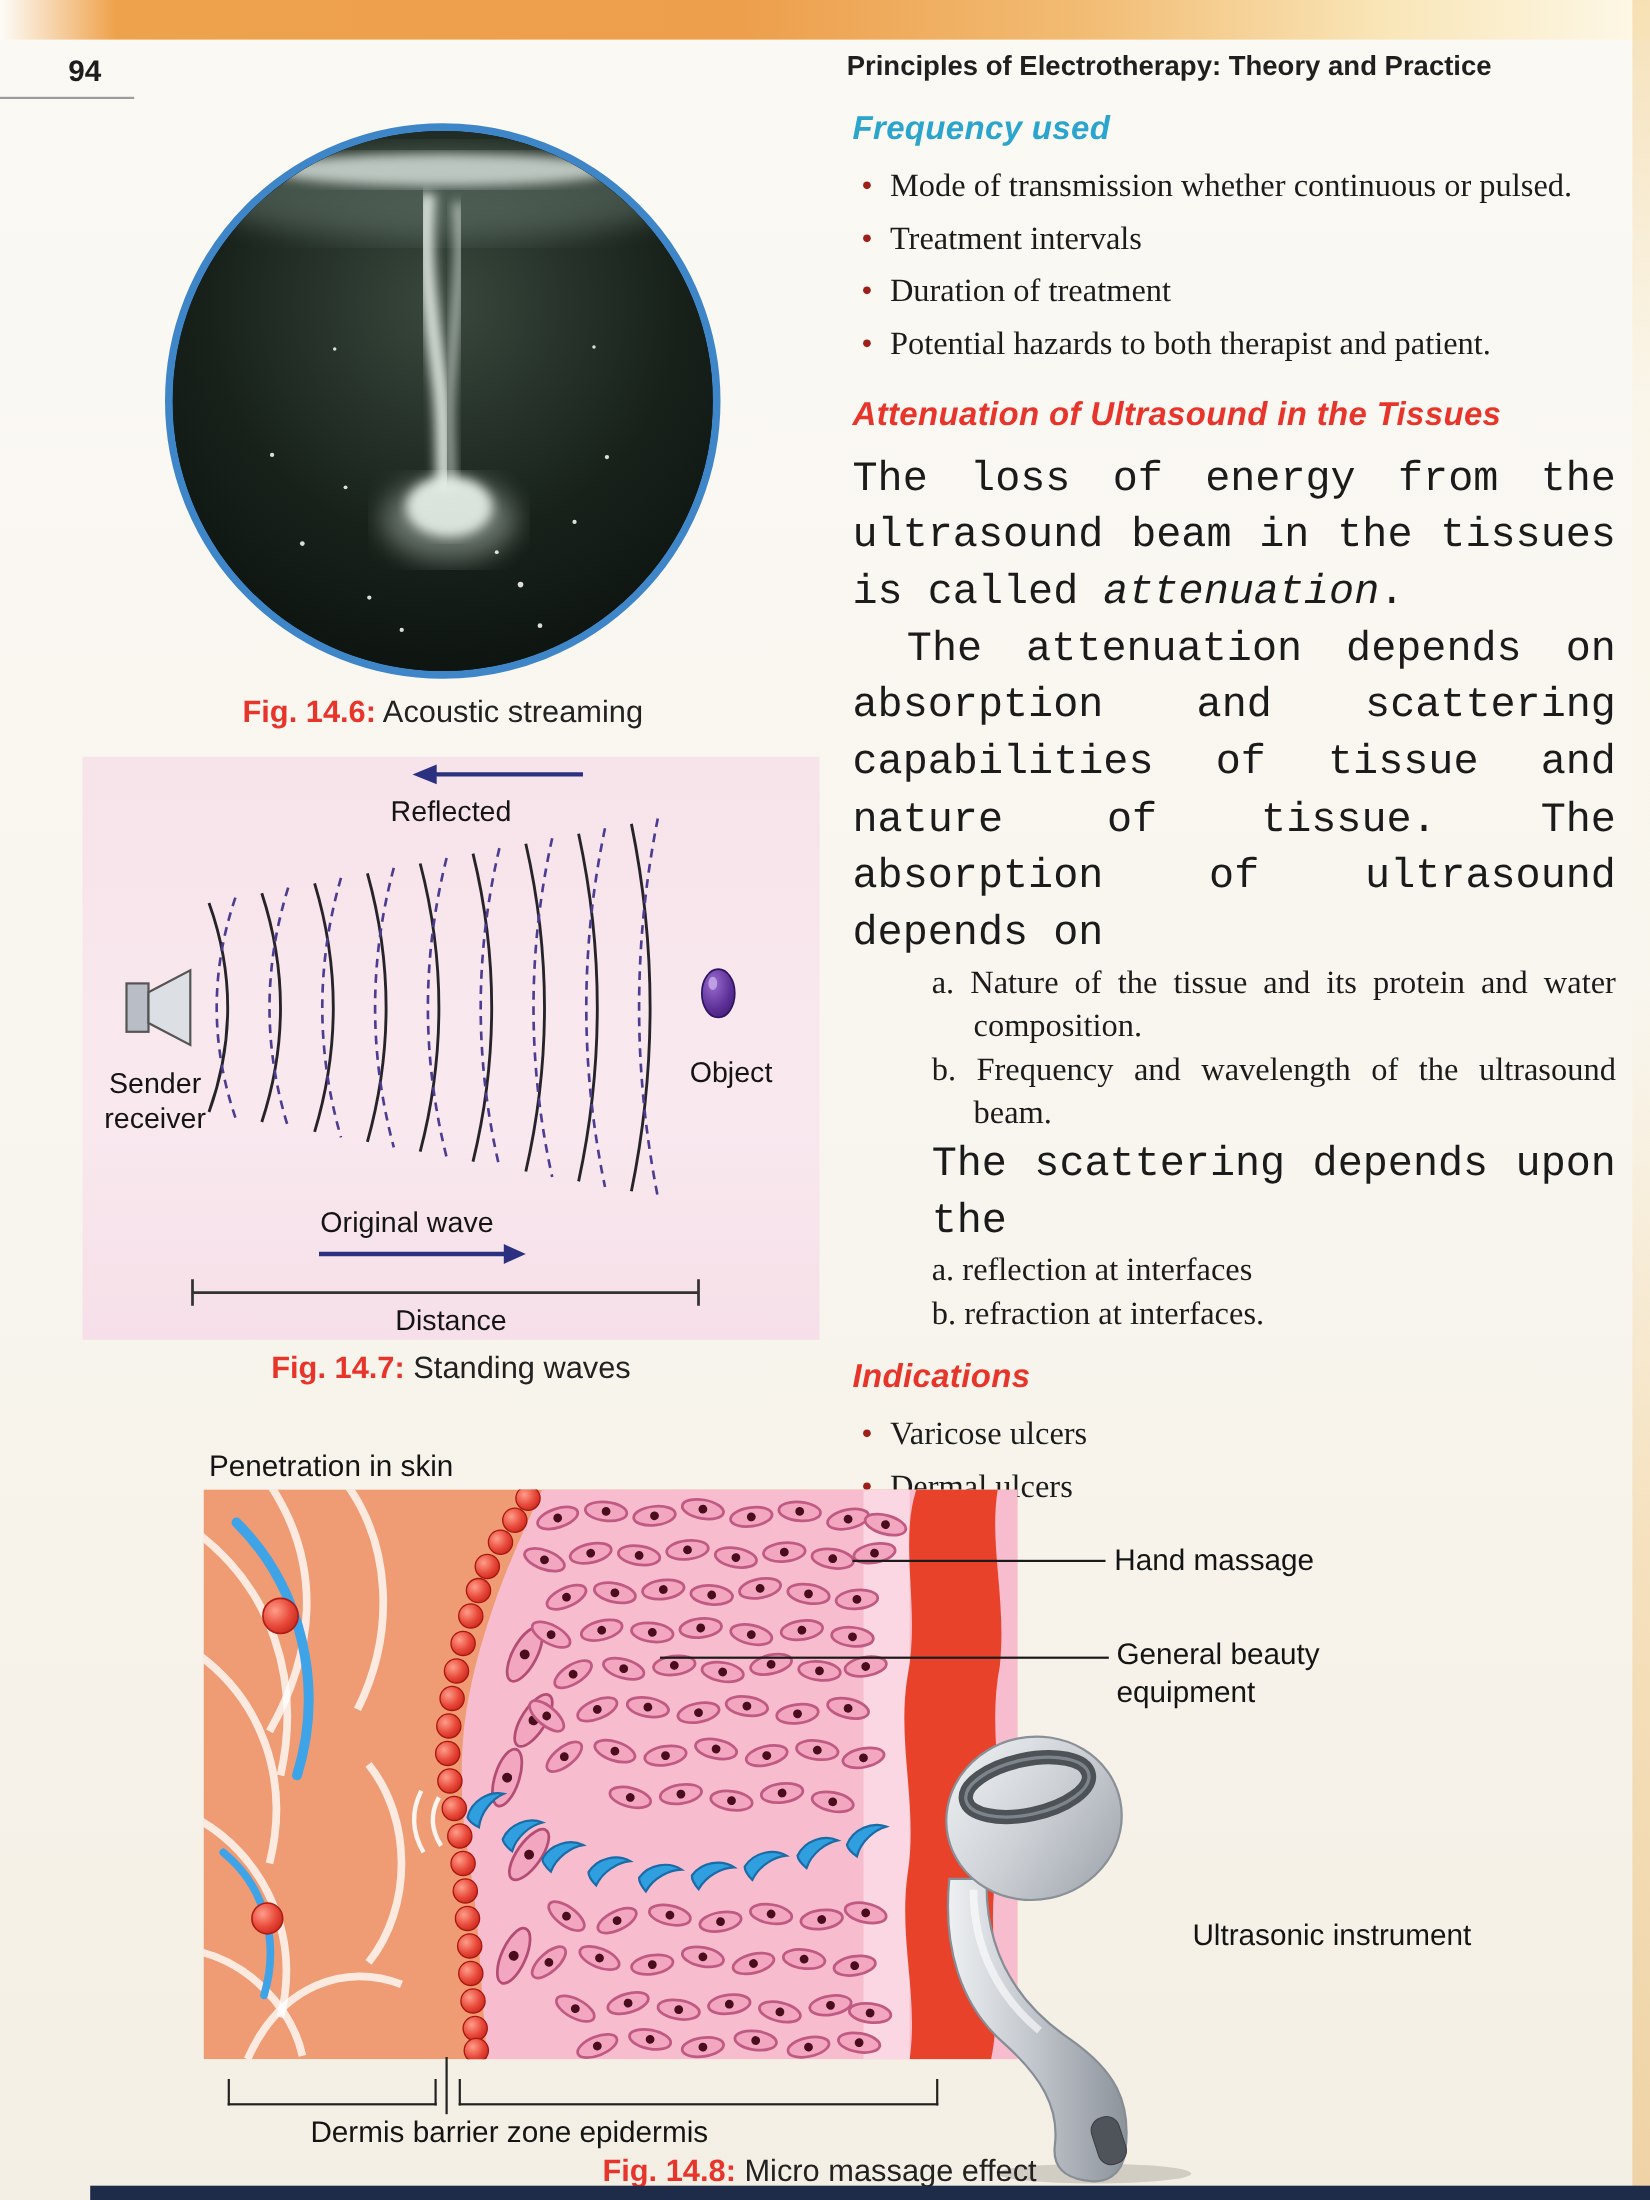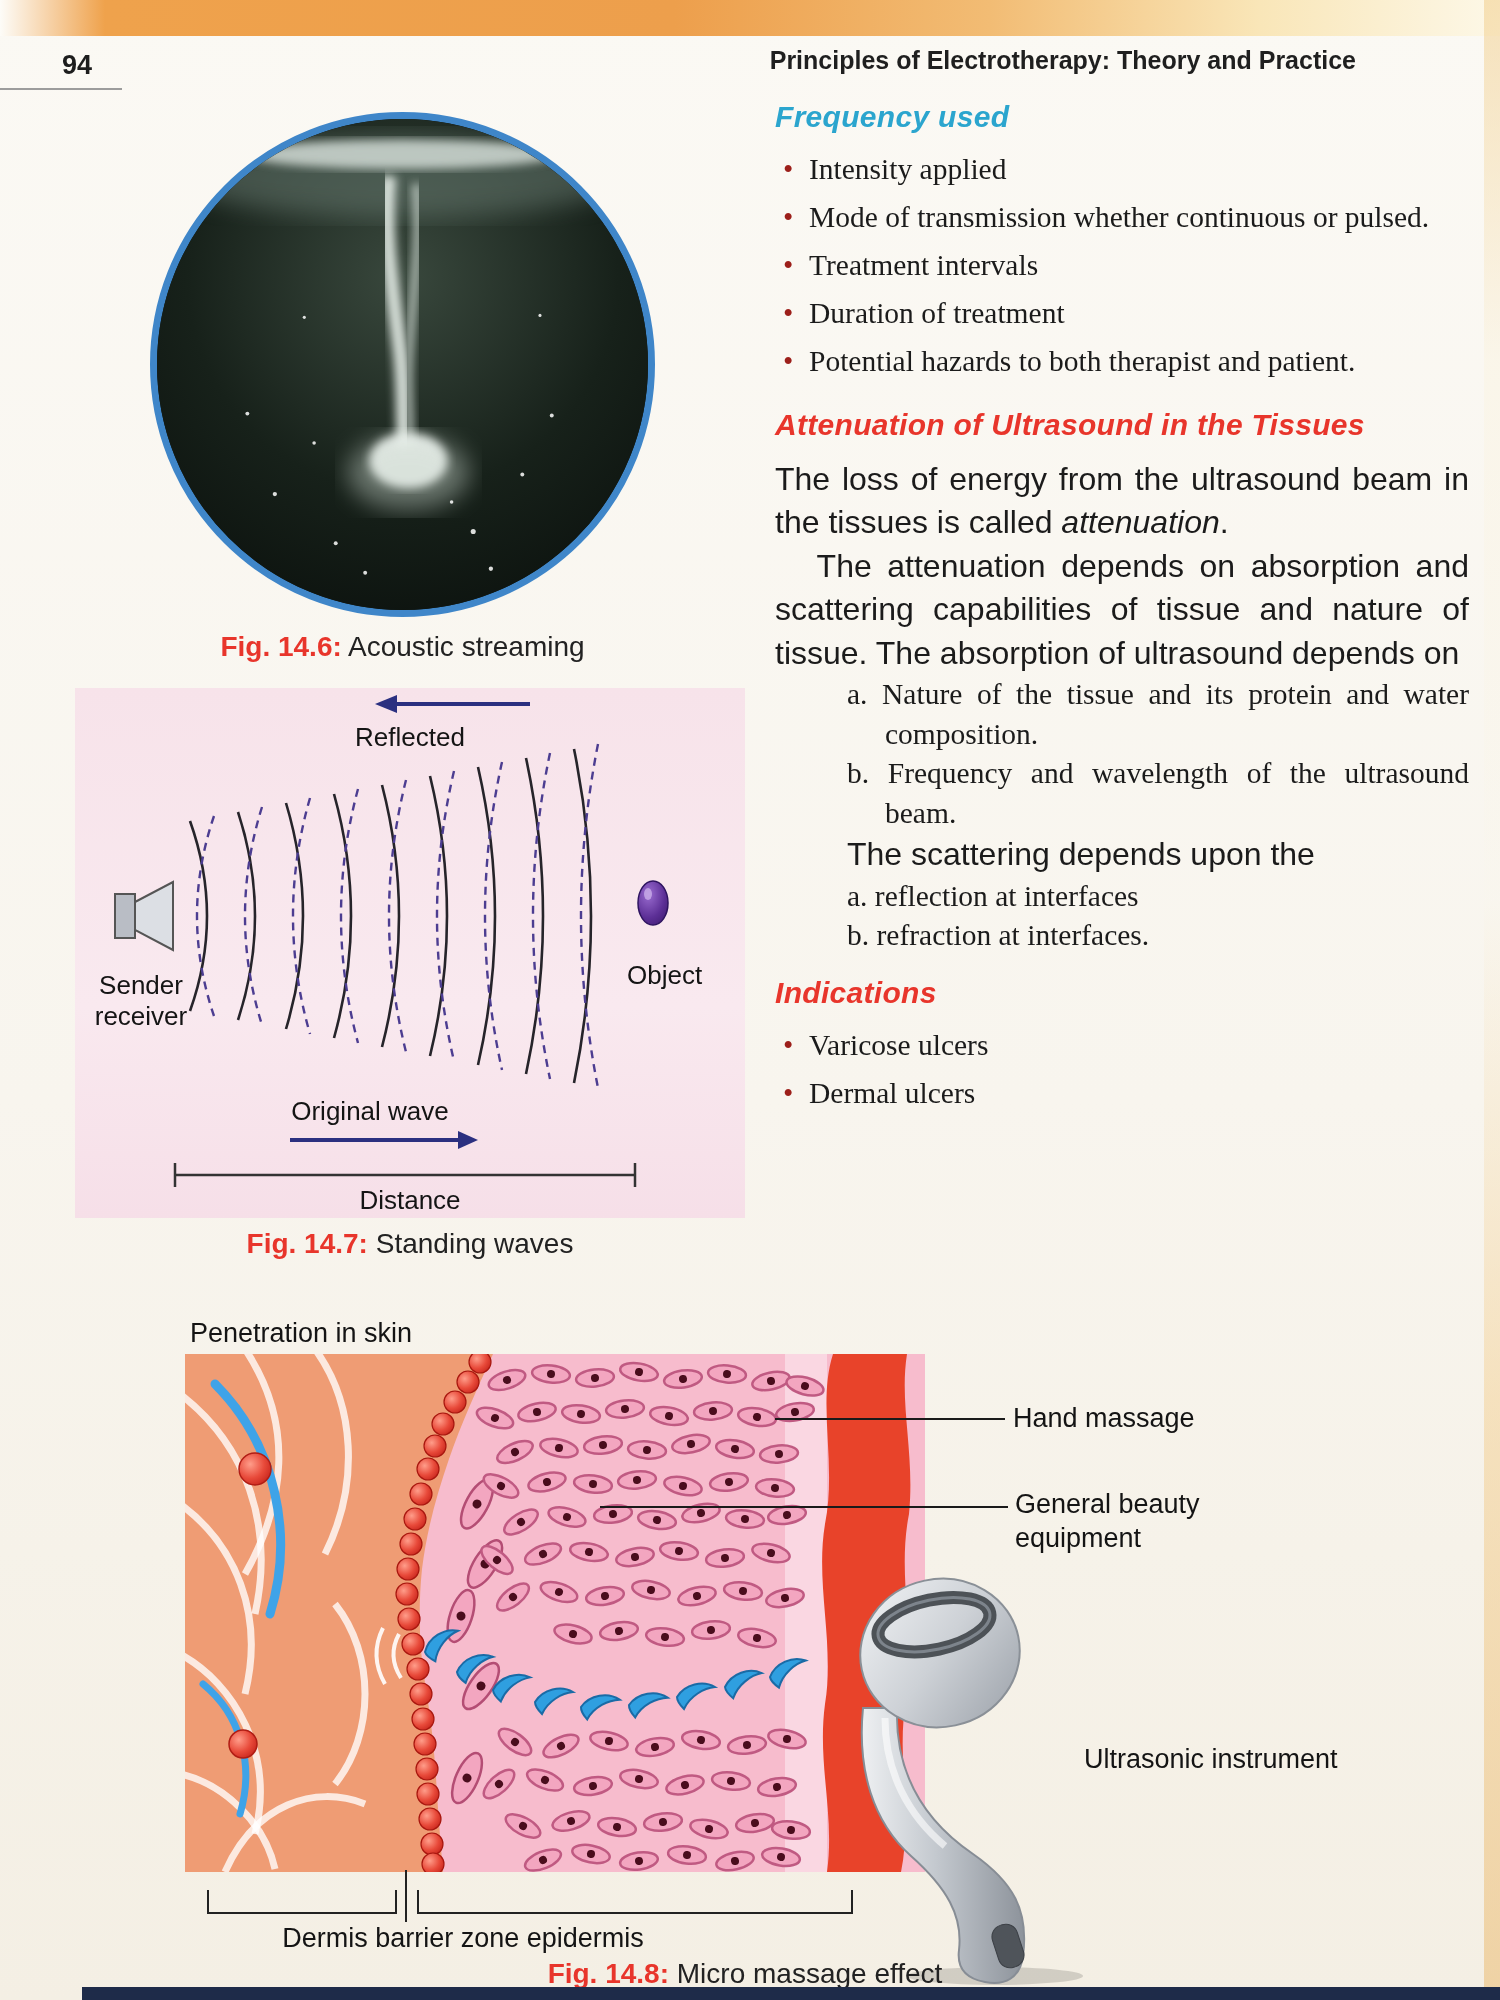--- a/index.html
+++ b/index.html
@@ -37,21 +37,21 @@
   .flabel.center { text-align:center; }
   .fig147-caption { margin-top:10px; }
 
   
   .rcol { position:absolute; left:775px; top:100px; width:694px; color:#1b1b1b; }
   .subhead { font-style:italic; font-size:30px; color:#2ba5ce; font-weight:600; margin-bottom:16px; letter-spacing:.3px; }
   .subhead.red { color:#e8352b; }
   .bullets { list-style:none; }
   .bullets li { font-family:"Liberation Serif",serif; font-size:29.5px; line-height:1.32; padding-left:34px; position:relative; margin-bottom:9px; text-align:justify; }
   .bullets li::before { content:"\2022"; position:absolute; left:8px; color:#9c1f1a; }
-  .body-p { font-family:Liberation Sans, sans-serif; font-size:32px; line-height:1.36; text-align:justify; }
+  .body-p { font-family:Liberation Mono, monospace; font-size:38px; line-height:1.36; text-align:justify; }
   .body-p.indent { text-indent:1.3em; }
   .abitem { font-family:"Liberation Serif",serif; font-size:29.5px; line-height:1.34; margin-left:72px; padding-left:38px; text-indent:-38px; text-align:justify; }
   .inset { margin-left:72px; }
   .sp18 { height:18px; } .sp20 { height:20px; }
 
   
   .fig148 { position:absolute; left:185px; top:1318px; width:1295px; height:676px; }
   .fig148-toplabel { position:absolute; left:5px; top:0; font-size:27px; font-weight:500; color:#141414; }
   .skin-svg { position:absolute; left:0; top:36px; }
   .lline { position:absolute; height:0; border-top:2px solid #1a1a1a; }
@@ -188,21 +188,20 @@
       <div class="flabel center" style="left:215px; top:497px; width:240px;">Distance</div>
     </div>
     <div class="fig-caption fig147-caption">
       <span class="red">Fig. 14.7:</span><span> Standing waves</span>
     </div>
   </div>
 
   <div class="rcol">
     <div class="subhead">Frequency used</div>
     <ul class="bullets">
-      <li>Intensity applied</li>
       <li>Mode of transmission whether continuous or pulsed.</li>
       <li>Treatment intervals</li>
       <li>Duration of treatment</li>
       <li>Potential hazards to both therapist and patient.</li>
     </ul>
     <div class="sp18"></div>
     <div class="subhead red">Attenuation of Ultrasound in the Tissues</div>
     <p class="body-p"><span>The loss of energy from the ultrasound beam in the tissues is called </span><i>attenuation</i><span>.</span></p>
     <p class="body-p indent">The attenuation depends on absorption and scattering capabilities of tissue and nature of tissue. The absorption of ultrasound depends on</p>
     <div class="abitem">a. Nature of the tissue and its protein and water composition.</div>

